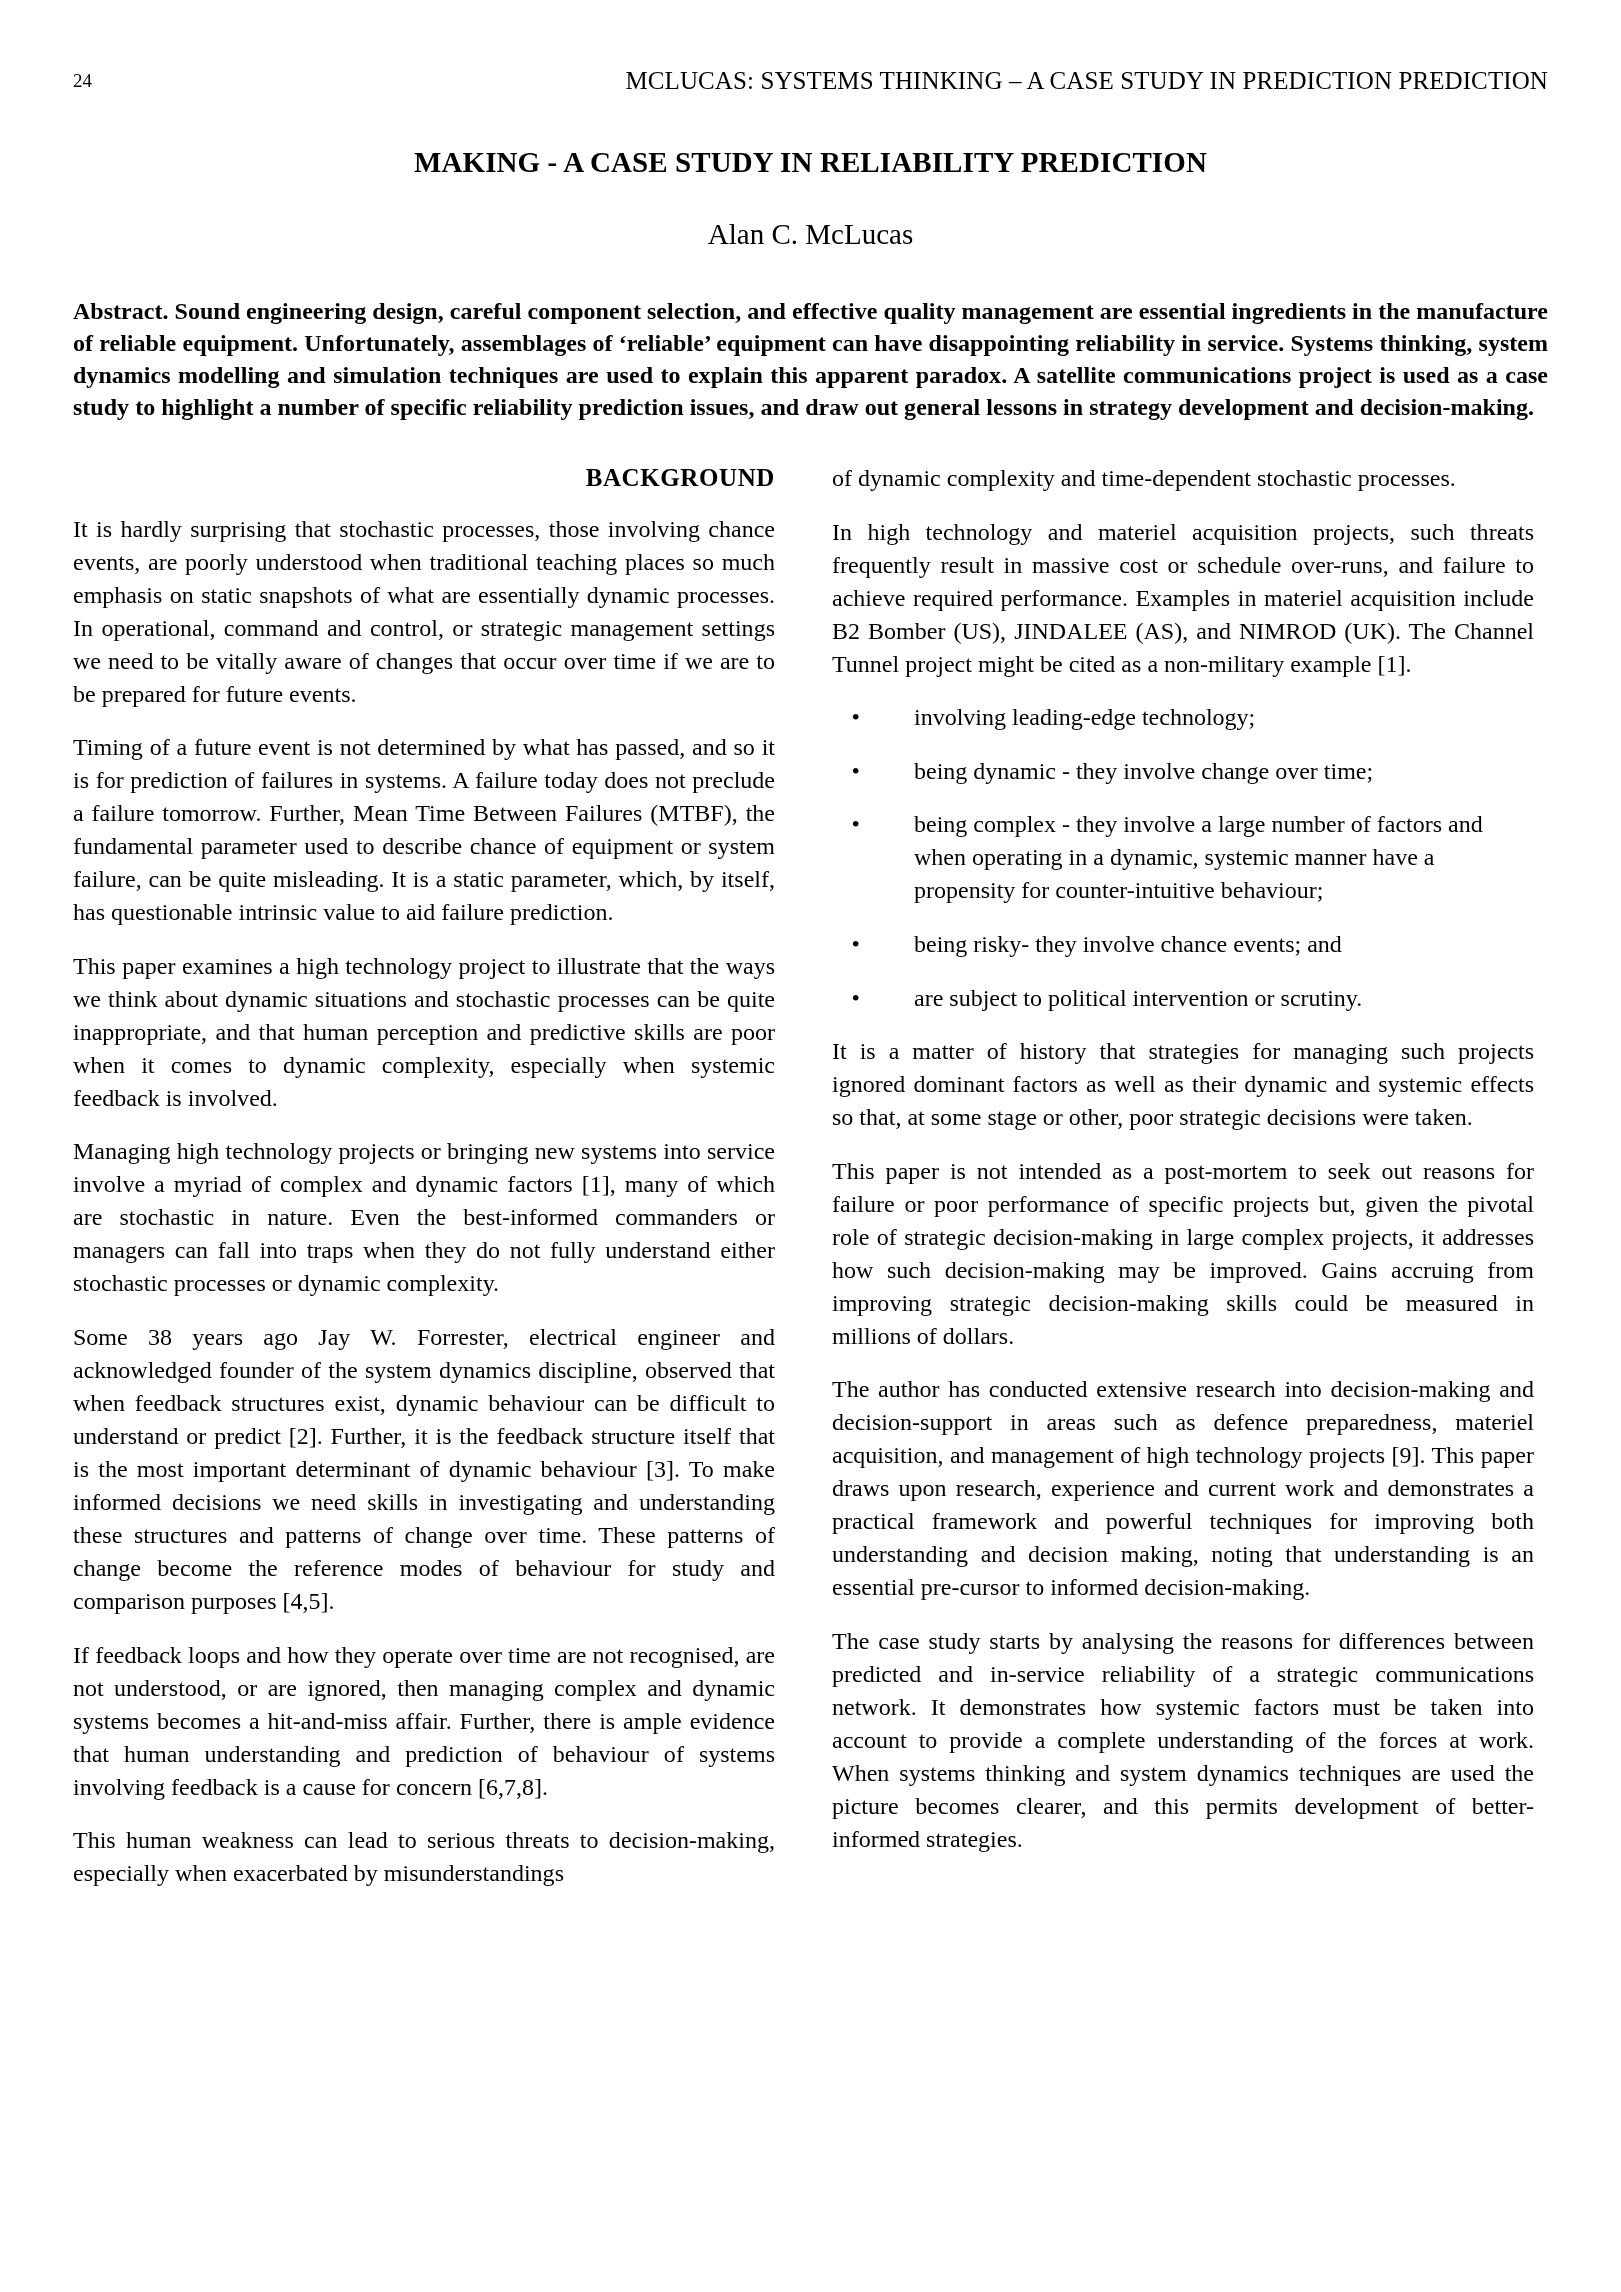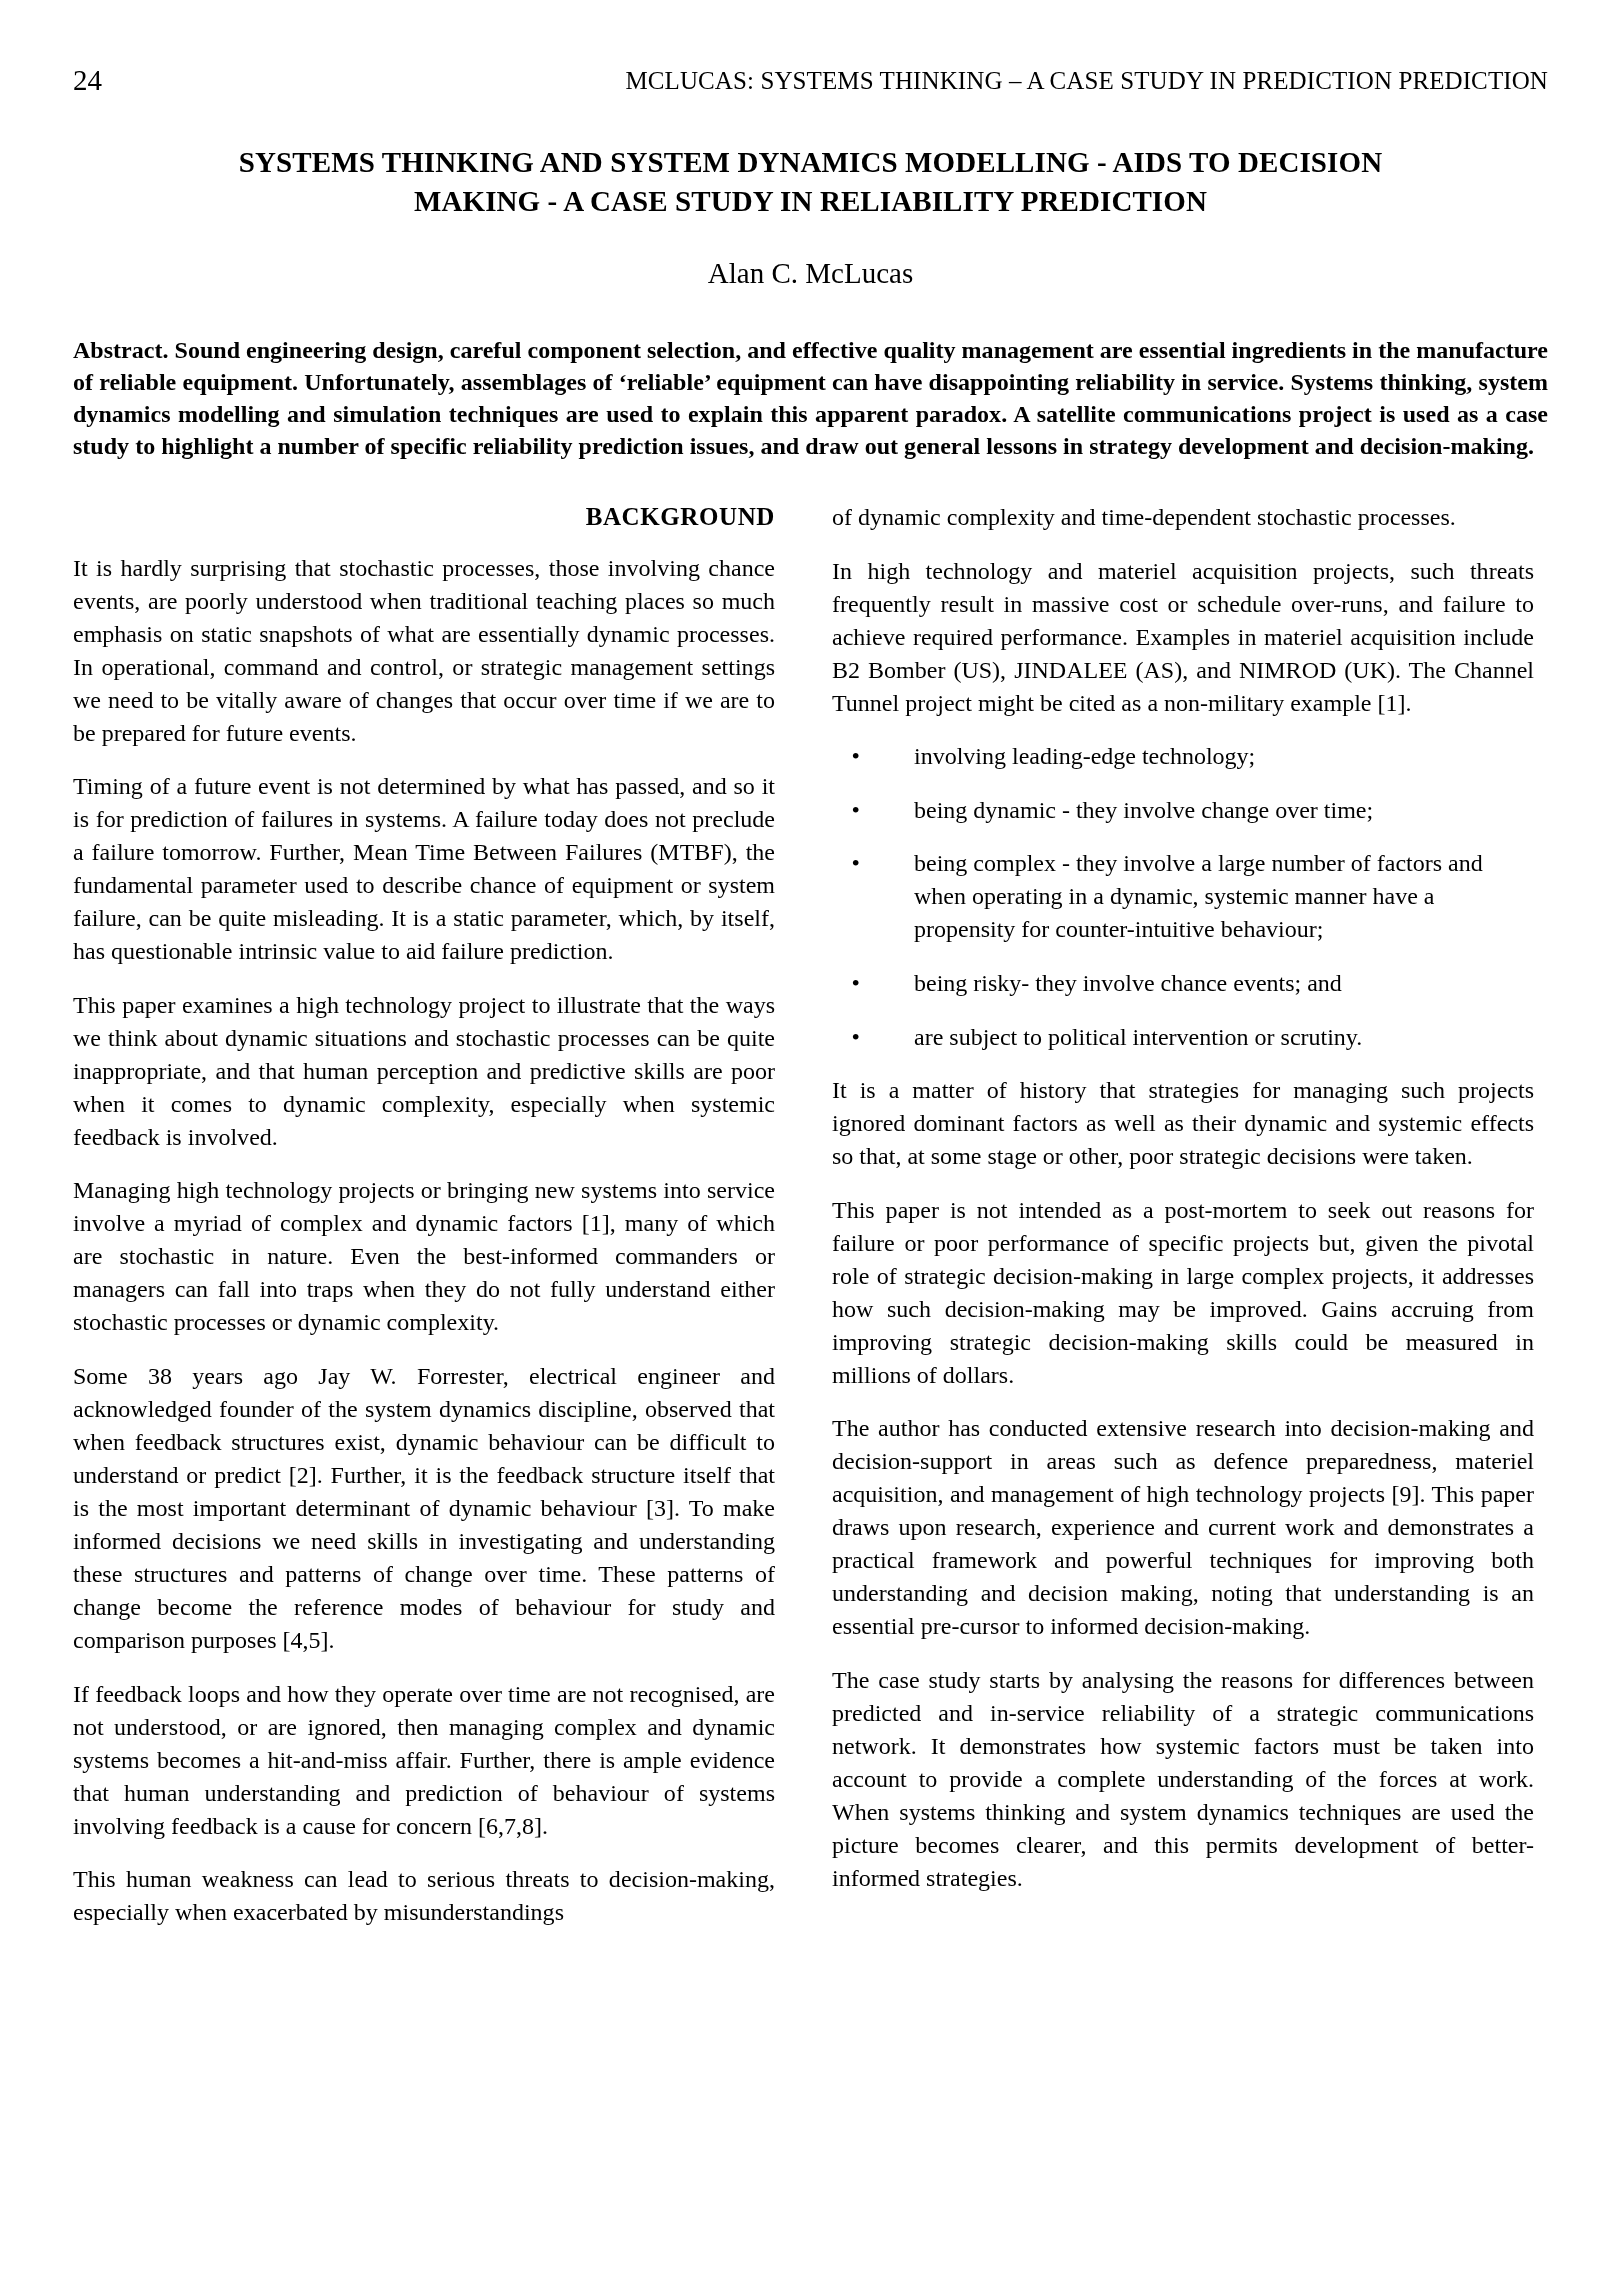--- a/index.html
+++ b/index.html
@@ -28,21 +28,21 @@
     position: relative;
     height: 45px;
     font-size: 25px;
     line-height: 29px;
     letter-spacing: 0.1px;
   }
   .running-head .folio {
     position: absolute;
     left: 0;
     top: 4.9px;
-    font-size: 29px;
+    font-size: 19px;
   }
   .running-head .head-title {
     position: absolute;
     right: 0;
     top: 4.9px;
     font-size: 25px;
     white-space: nowrap;
   }
 
   
@@ -141,21 +141,20 @@
 <body>
 
 <div class="page">
 
   <div class="running-head">
     <span class="folio">24</span>
     <span class="head-title">MCLUCAS: SYSTEMS THINKING – A CASE STUDY IN PREDICTION PREDICTION</span>
   </div>
 
   <div class="title-block">
-    <span class="title-line">SYSTEMS THINKING AND SYSTEM DYNAMICS MODELLING - AIDS TO DECISION</span>
     <span class="title-line">MAKING - A CASE STUDY IN RELIABILITY PREDICTION</span>
   </div>
 
   <div class="author">Alan C. McLucas</div>
 
   <div class="abstract">Abstract. Sound engineering design, careful component selection, and effective quality management are essential ingredients in the manufacture of reliable equipment. Unfortunately, assemblages of ‘reliable’ equipment can have disappointing reliability in service. Systems thinking, system dynamics modelling and simulation techniques are used to explain this apparent paradox. A satellite communications project is used as a case study to highlight a number of specific reliability prediction issues, and draw out general lessons in strategy development and decision-making.</div>
 
   <div class="body-columns">
 
     <div class="column">

